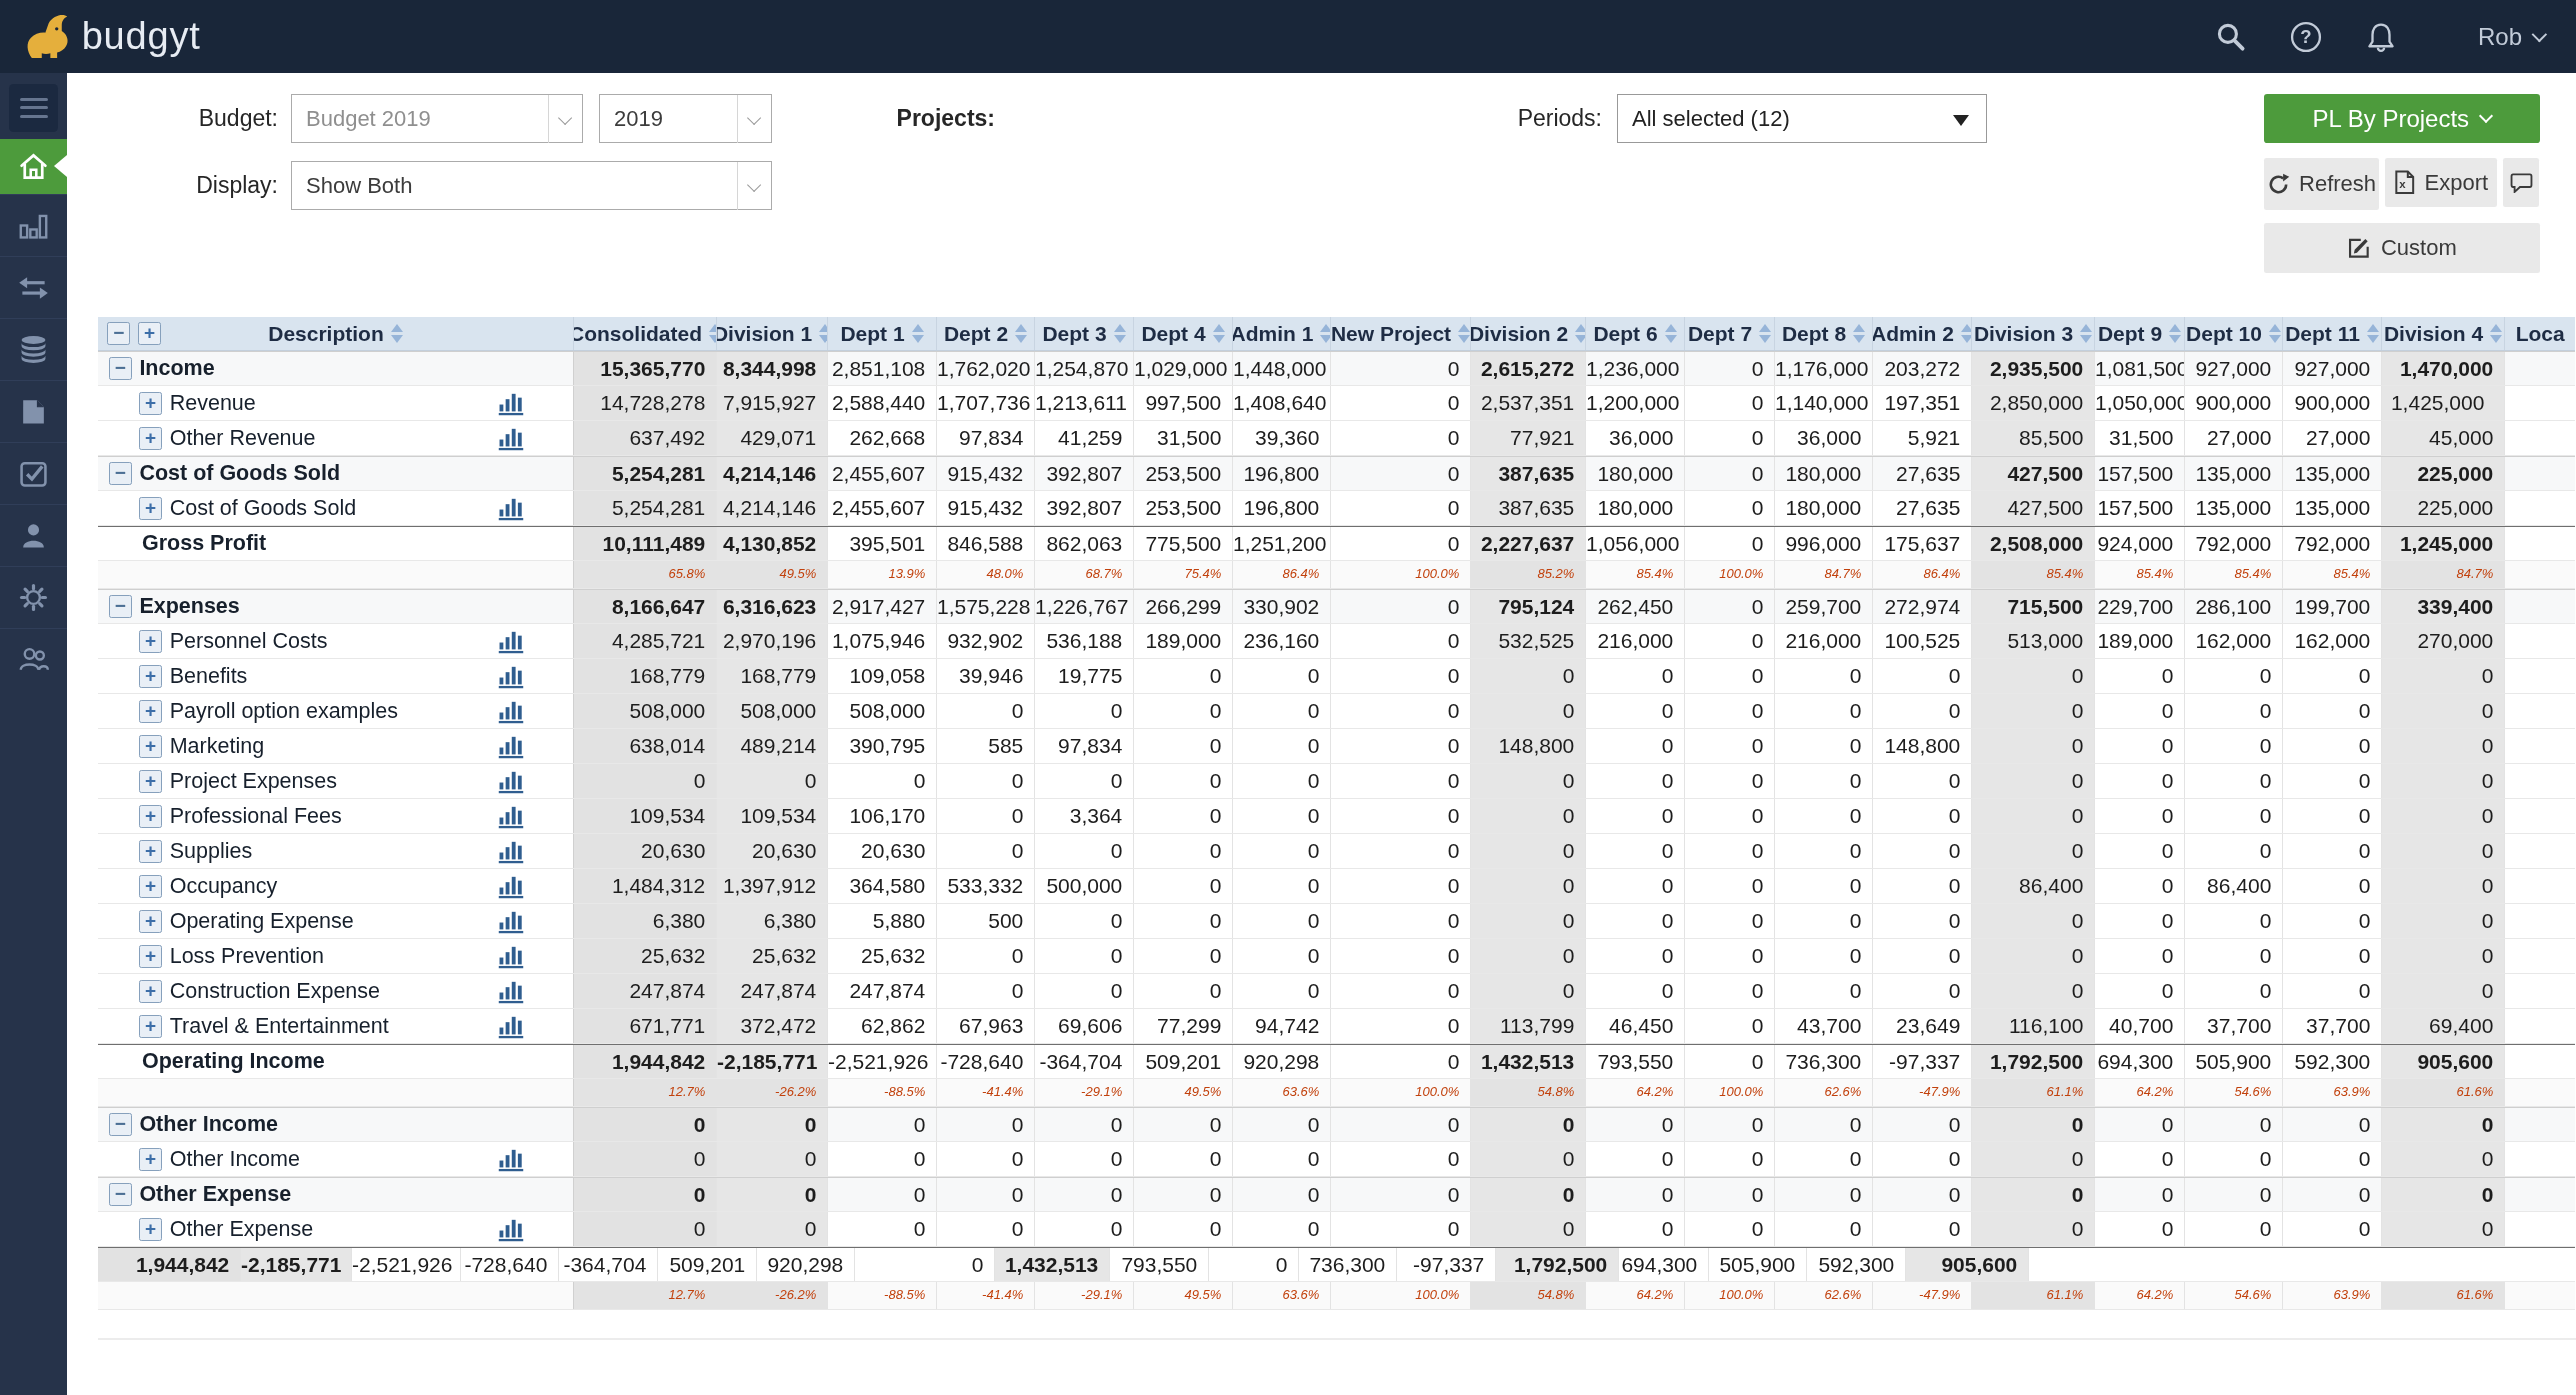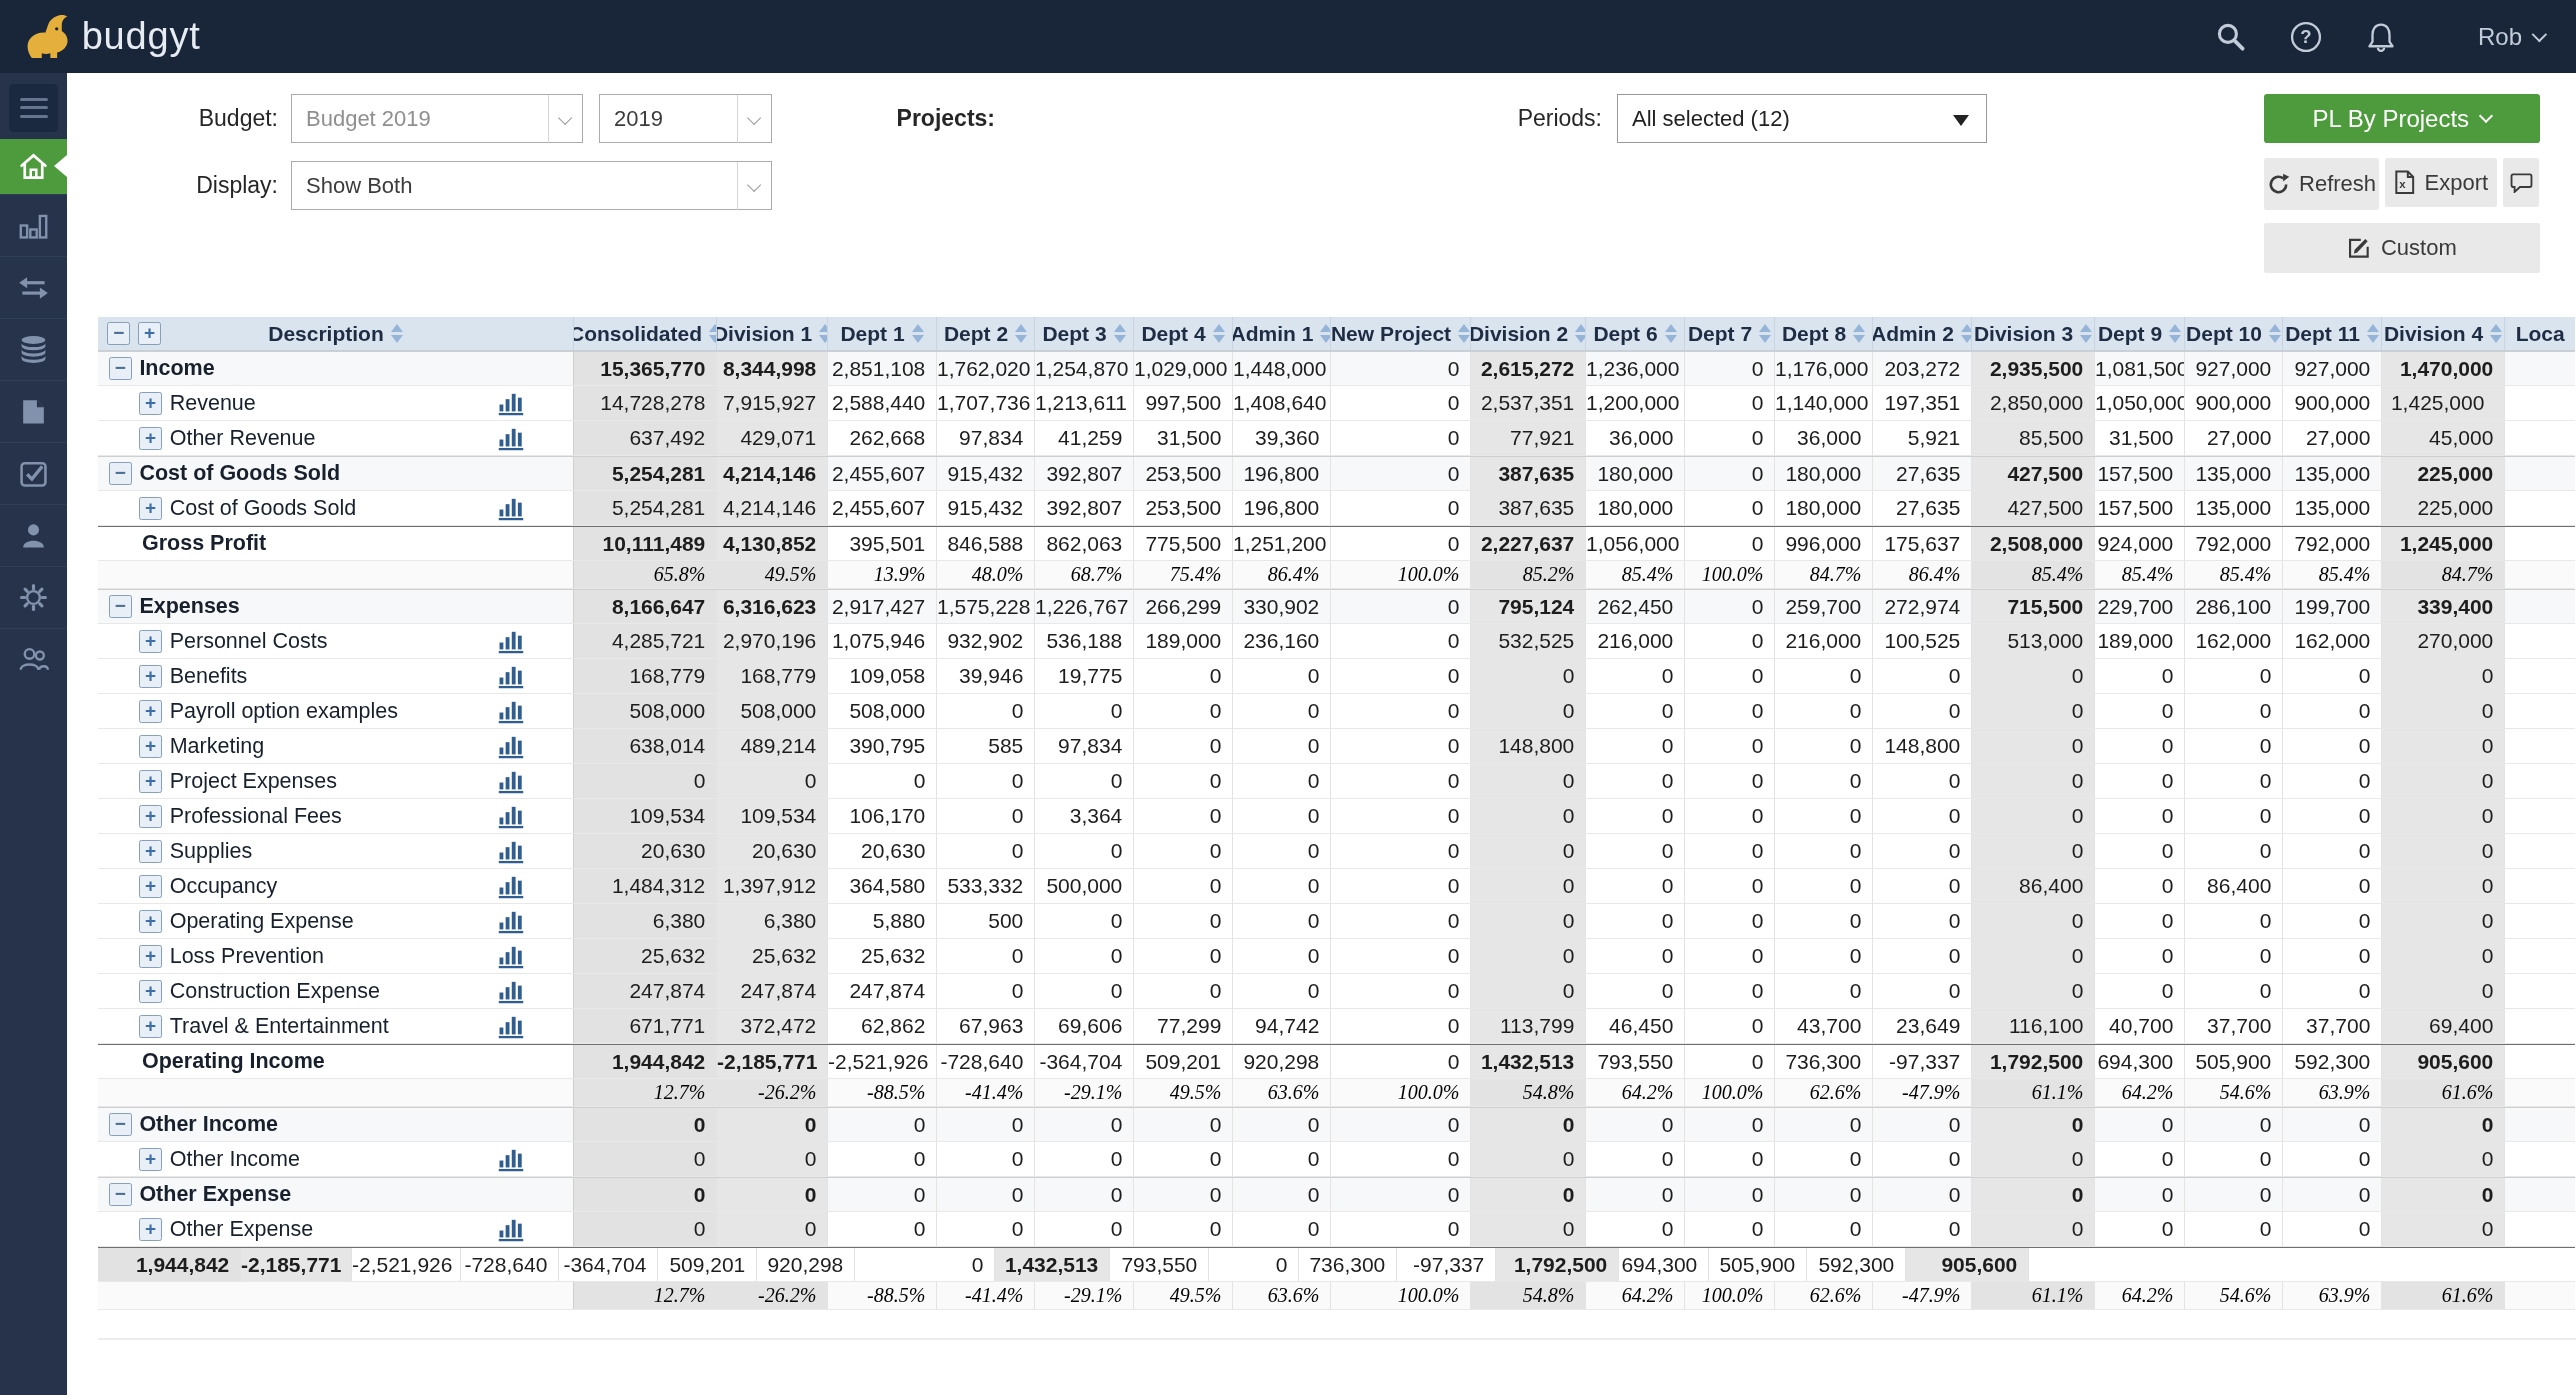--- a/index.html
+++ b/index.html
@@ -59,21 +59,21 @@
   .sort .up { border-bottom:8.4px solid #96b4d8; }
   .sort .dn { border-top:8.4px solid #96b4d8; }
 
   .tr { display:flex; height:35px; background:#fff; border-bottom:0.8px solid #e8e8e8; }
   .tr.group { background:#f7f8f9; border-top:0.8px solid #cfcfcf; }
   .tr.summary { border-top:1.5px solid #6f6f6f; }
   .tr.pct { height:28px; background:#fafafa; }
   .td { flex:0 0 auto; border-right:0.8px solid #e3e3e3; overflow:hidden; white-space:nowrap; background:inherit; }
   .td:last-child { border-right:none; }
   .num { text-align:right; padding-right:10.7px; font-size:21px; line-height:34px; color:#1d1d1d; }
-  .tr.pct .num { font-size:20px; line-height:26px; font-style:italic; color:#000000;font-family:Liberation Serif, serif; }
+  .tr.pct .num { font-size:13px; line-height:26px; font-style:italic; color:#c2410c; }
   .shade { background:#e6e6e6; }
   .shade.c1 { background:#e2e2e2; }
   .tr.pct .shade { background:#e3e3e3; }
   .b { font-weight:700; }
   .td-desc { display:flex; align-items:center; border-right:0.8px solid #d0d0d0; font-size:21.5px; color:#17202c; }
   .lbl { margin-left:7.7px; }
   .group .lbl { font-weight:700; }
   .summary .lbl { font-weight:700; margin-left:44px; }
   .group .box { margin-left:10.7px; }
   .leafbox { margin-left:41px; }

